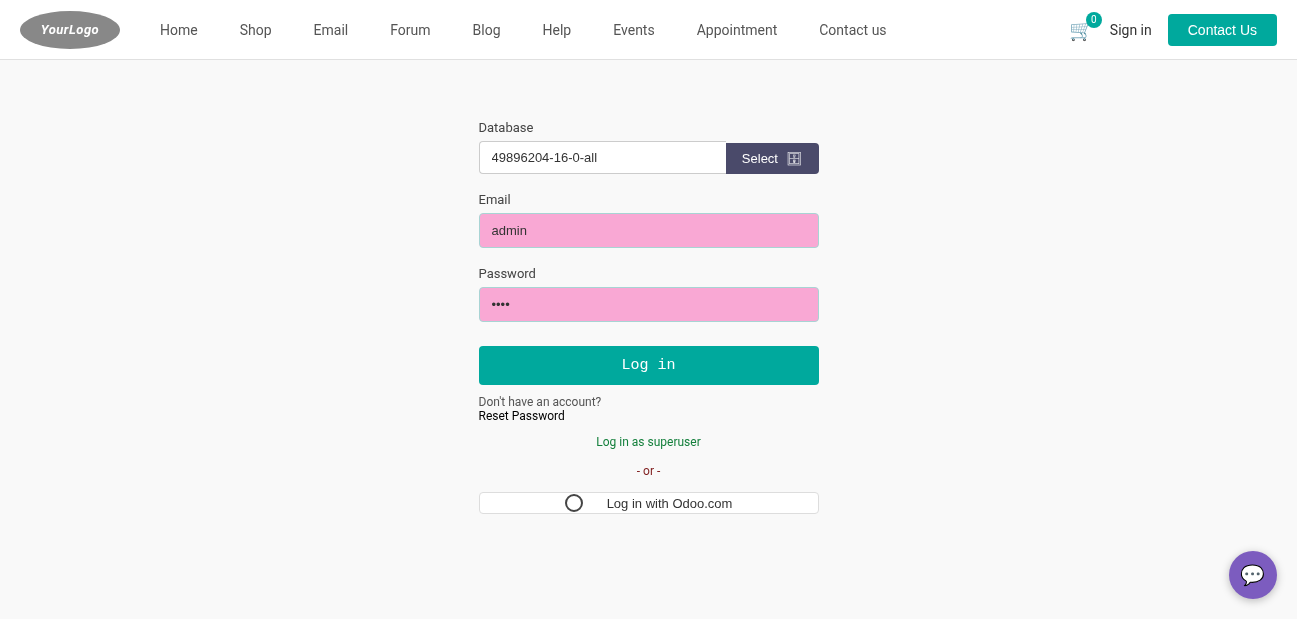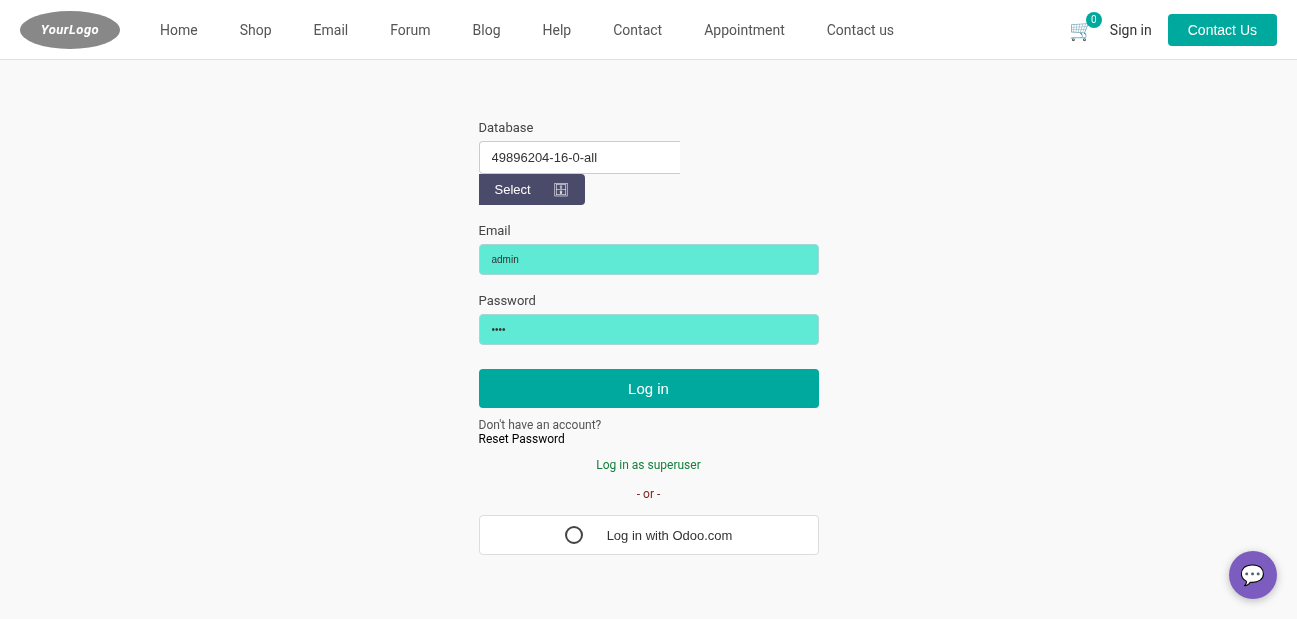--- a/index.html
+++ b/index.html
@@ -120,23 +120,22 @@
     .form-label {
       display: block;
       font-size: 13px;
       font-weight: 400;
       color: #444;
       margin-bottom: 6px;
     }
 
     .db-row {
       display: flex;
-      align-items: flex-start;
+      align-items: flex-end;
       gap: 0;
-      flex-direction: column;
     }
     .db-input {
       flex: 1;
       border: 1px solid #ccc;
       border-right: none;
       border-radius: 4px 0 0 4px;
       padding: 8px 12px;
       font-size: 13px;
       color: #333;
       background: #fff;
@@ -145,45 +144,46 @@
     .select-btn {
       background: #4a4a6a;
       color: #fff;
       border: none;
       border-radius: 0 4px 4px 0;
       padding: 8px 16px;
       font-size: 13px;
       cursor: pointer;
       display: flex;
       align-items: center;
-      gap: 22px;
+      gap: 8px;
     }
 
     .email-input, .password-input {
       width: 100%;
       border: 1.5px solid #a8d4d4;
       border-radius: 4px;
       padding: 9px 12px;
-      font-size: 10px;
-      color: #333;
-      background: #5eead4;
+      font-size: 13px;
+      color: #333;
+      background: #f9a8d4;
       outline: none;
     }
 
     .login-btn {
       width: 100%;
       background: #00a99d;
       color: #fff;
       border: none;
       border-radius: 4px;
       padding: 11px;
       font-size: 15px;
       cursor: pointer;
       margin-top: 6px;
       font-weight: 500;
+      font-family: Liberation Mono, monospace;
     }
 
     .form-links {
       display: flex;
       justify-content: space-between;
       margin-top: 10px;
       flex-direction: column;
     }
     .form-link {
       color: #555;
@@ -211,21 +211,21 @@
       margin: 14px 0;
       color: #7f1d1d;
       font-size: 12px;
     }
 
     .odoo-login-btn {
       width: 100%;
       background: #fff;
       border: 1px solid #ddd;
       border-radius: 4px;
-      padding: 10px 16px;
+      padding: 1px 16px;
       font-size: 13px;
       cursor: pointer;
       display: flex;
       align-items: center;
       justify-content: center;
       gap: 24px;
       color: #333;
     }
 
     .odoo-circle {
@@ -267,21 +267,21 @@
     </div>
   </div>
 
   <div class="navbar-nav">
     <a class="nav-link">Home</a>
     <a class="nav-link">Shop</a>
     <a class="nav-link">Email</a>
     <a class="nav-link">Forum</a>
     <a class="nav-link">Blog</a>
     <a class="nav-link">Help</a>
-    <a class="nav-link">Contact</a>
+    <a class="nav-link">Events</a>
     <a class="nav-link">Appointment</a>
     <a class="nav-link">Contact us</a>
   </div>
 
   <div class="navbar-right">
     <div class="cart-icon">
       🛒
       <span class="cart-badge">0</span>
     </div>
     <a class="sign-in-link">Sign in</a>

